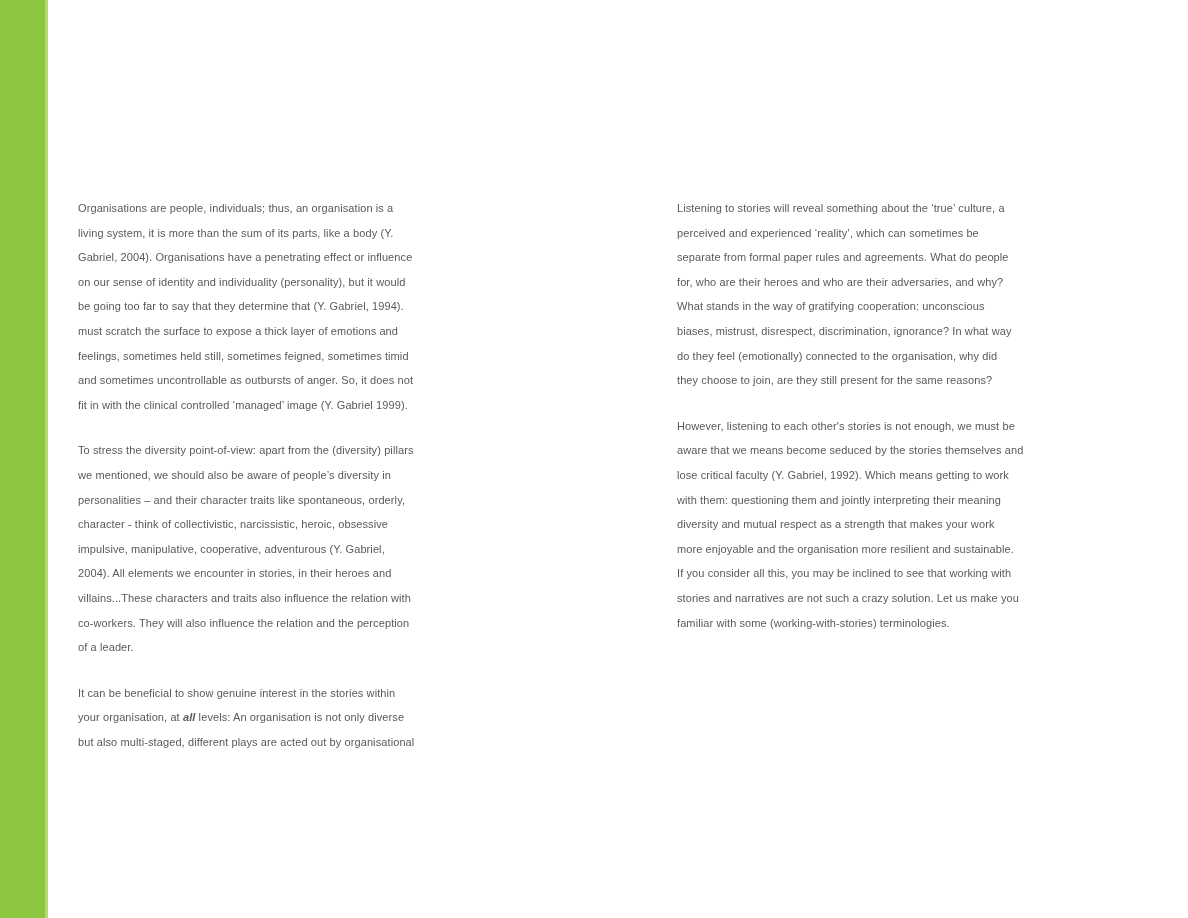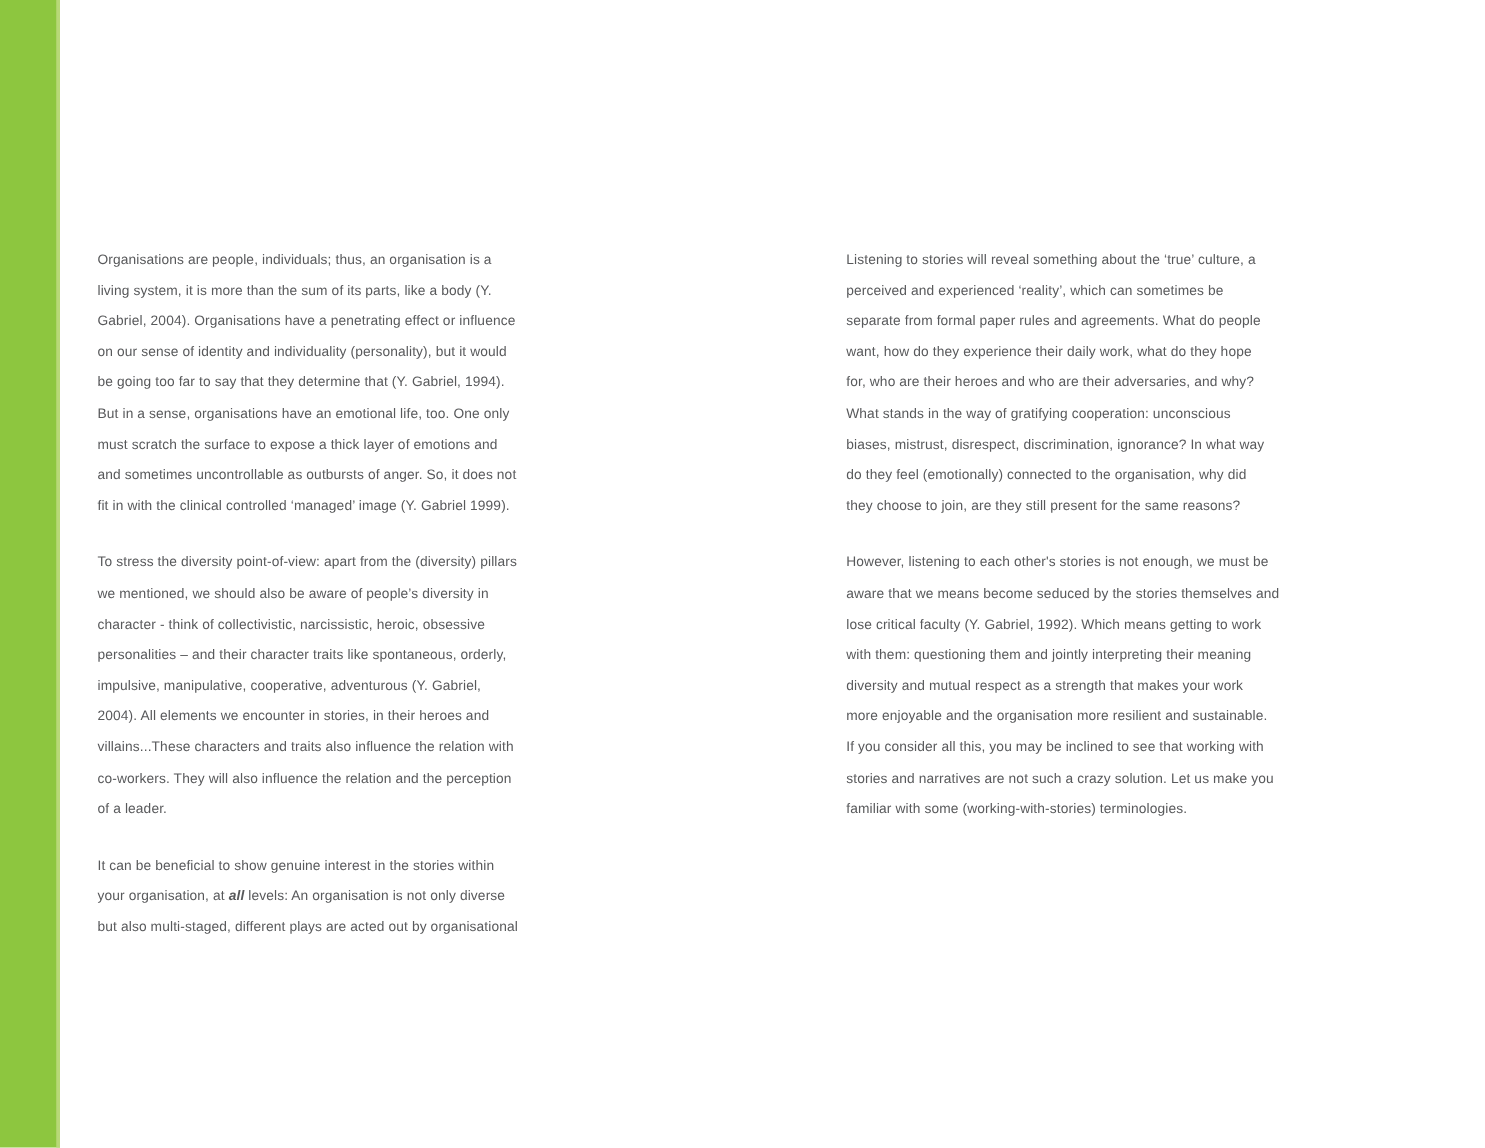--- a/index.html
+++ b/index.html
@@ -43,49 +43,48 @@
 
 <div class="accent-bar"></div>
 
 <div class="text-column left">
     <div class="paragraph">
       <div class="line">Organisations are people, individuals; thus, an organisation is a</div>
       <div class="line">living system, it is more than the sum of its parts, like a body (Y.</div>
       <div class="line">Gabriel, 2004). Organisations have a penetrating effect or influence</div>
       <div class="line">on our sense of identity and individuality (personality), but it would</div>
       <div class="line">be going too far to say that they determine that (Y. Gabriel, 1994).</div>
-      <div class="line">But in a sense, organisations have an emotional life, too. One only</div>
       <div class="line">must scratch the surface to expose a thick layer of emotions and</div>
+      <div class="line">feelings, sometimes held still, sometimes feigned, sometimes timid</div>
       <div class="line">and sometimes uncontrollable as outbursts of anger. So, it does not</div>
       <div class="line">fit in with the clinical controlled ‘managed’ image (Y. Gabriel 1999).</div>
     </div>
     <div class="paragraph">
       <div class="line">To stress the diversity point-of-view: apart from the (diversity) pillars</div>
       <div class="line">we mentioned, we should also be aware of people’s diversity in</div>
+      <div class="line">personalities – and their character traits like spontaneous, orderly,</div>
       <div class="line">character - think of collectivistic, narcissistic, heroic, obsessive</div>
-      <div class="line">personalities – and their character traits like spontaneous, orderly,</div>
       <div class="line">impulsive, manipulative, cooperative, adventurous (Y. Gabriel,</div>
       <div class="line">2004). All elements we encounter in stories, in their heroes and</div>
       <div class="line">villains...These characters and traits also influence the relation with</div>
       <div class="line">co-workers. They will also influence the relation and the perception</div>
       <div class="line">of a leader.</div>
     </div>
     <div class="paragraph">
       <div class="line">It can be beneficial to show genuine interest in the stories within</div>
       <div class="line"><span>your organisation, at </span><span style="font-style: italic; font-weight: bold;">all</span><span> levels: An organisation is not only diverse</span></div>
       <div class="line">but also multi-staged, different plays are acted out by organisational</div>
     </div>
   </div>
 
 <div class="text-column right">
     <div class="paragraph">
       <div class="line">Listening to stories will reveal something about the ‘true’ culture, a</div>
       <div class="line">perceived and experienced ‘reality’, which can sometimes be</div>
       <div class="line">separate from formal paper rules and agreements. What do people</div>
-      <div class="line">want, how do they experience their daily work, what do they hope</div>
       <div class="line">for, who are their heroes and who are their adversaries, and why?</div>
       <div class="line">What stands in the way of gratifying cooperation: unconscious</div>
       <div class="line">biases, mistrust, disrespect, discrimination, ignorance? In what way</div>
       <div class="line">do they feel (emotionally) connected to the organisation, why did</div>
       <div class="line">they choose to join, are they still present for the same reasons?</div>
     </div>
     <div class="paragraph">
       <div class="line">However, listening to each other's stories is not enough, we must be</div>
       <div class="line">aware that we means become seduced by the stories themselves and</div>
       <div class="line">lose critical faculty (Y. Gabriel, 1992). Which means getting to work</div>

